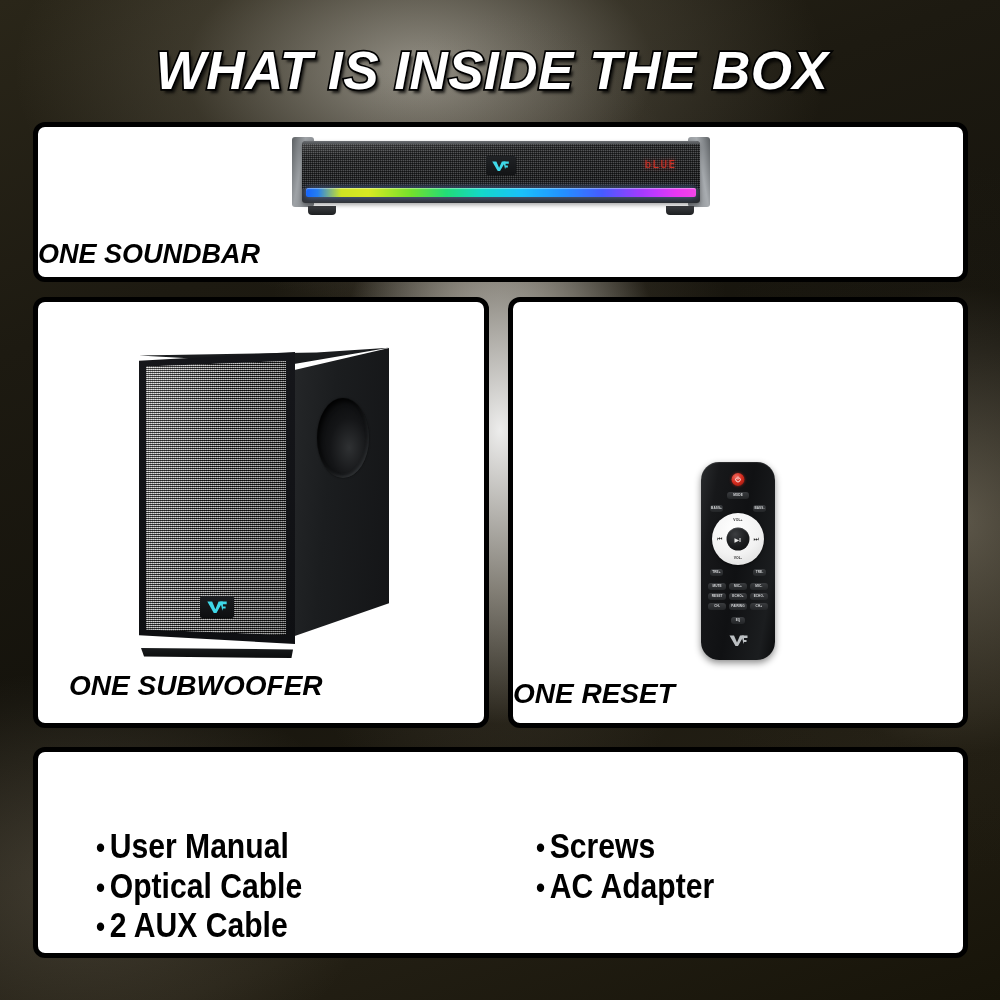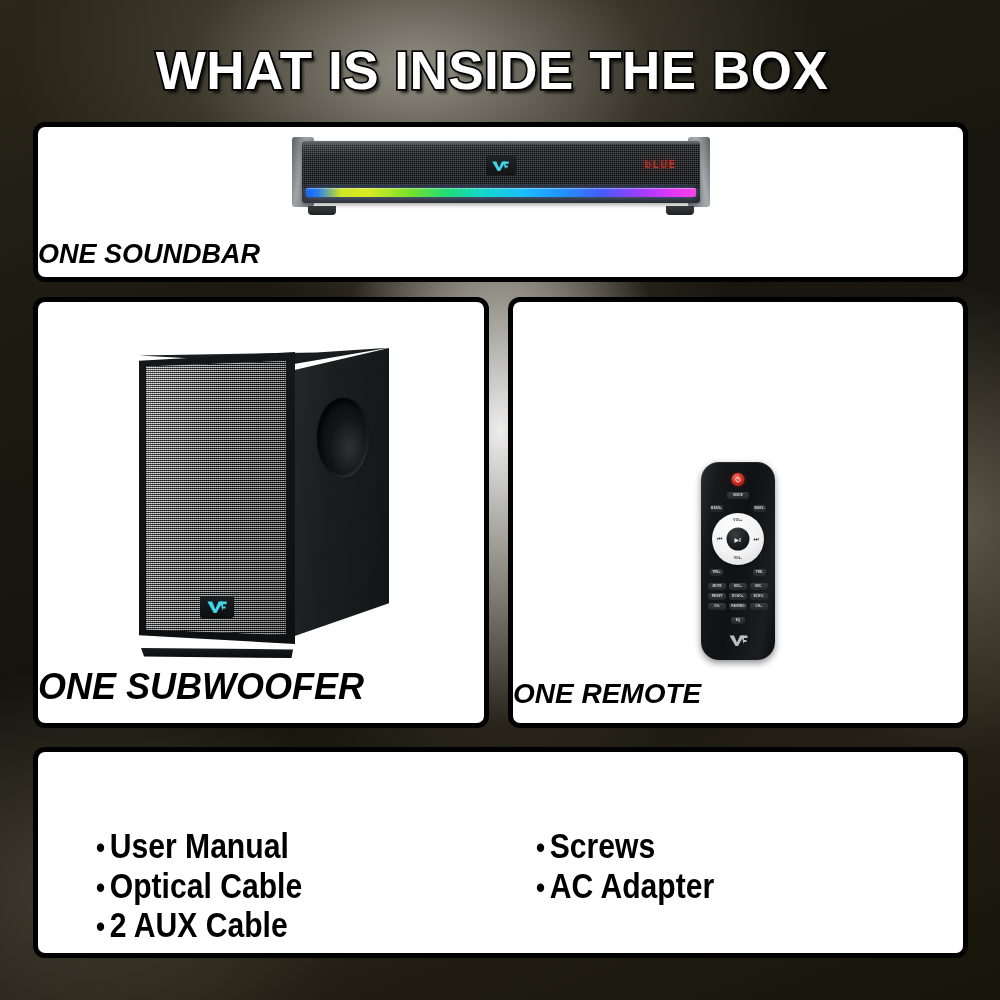--- a/index.html
+++ b/index.html
@@ -23,20 +23,21 @@
     overflow: hidden;
   }
 
   
   .title {
     position: absolute;
     top: 40px; left: 0; width: 984px;
     text-align: center;
     font-size: 53px;
     font-weight: bold;
+    font-style: italic;
     letter-spacing: 0.5px;
     color: #ffffff;
     -webkit-text-stroke: 3.4px #000000;
     paint-order: stroke fill;
     text-shadow: 3px 4px 3px rgba(0,0,0,0.75);
     white-space: nowrap;
   }
 
   
   .panel {
@@ -411,21 +412,21 @@
         </div>
         <div class="sw-badge">
           <svg viewBox="0 0 40 26" aria-hidden="true">
             <path d="M2 3 L11 3 L17 17 L23 3 L31 3 L19 24 L14 24 Z" fill="#3fd8e8"></path>
             <path d="M26 3 L38 3 L38 8 L31 8 L31 12 L36 12 L36 16 L31 16 L30 20 Z" fill="#3fd8e8"></path>
           </svg>
         </div>
       </div>
       <div class="sw-base"></div>
     </div>
-    <div class="caption" style="bottom:16px; font-size:36px;">ONE SUBWOOFER</div>
+    <div class="caption" style="bottom:22px; font-size:28px;margin-left:31px;">ONE SUBWOOFER</div>
   </div>
 
   <div class="panel" id="panel-remote">
     <div id="remote-art">
       <div class="rm-body"></div>
 
       <div class="rm-power">
         <svg viewBox="0 0 24 24" aria-hidden="true">
           <path d="M12 3 L12 11" stroke="#ffffff" stroke-width="3" stroke-linecap="round" fill="none"></path>
           <path d="M6.5 6.5 A8 8 0 1 0 17.5 6.5" stroke="#ffffff" stroke-width="3" fill="none" stroke-linecap="round"></path>
@@ -463,21 +464,21 @@
 
       <div class="rm-logo">
         <svg viewBox="0 0 40 26" aria-hidden="true">
           <path d="M2 3 L11 3 L17 17 L23 3 L31 3 L19 24 L14 24 Z" fill="#cfd3d6"></path>
           <path d="M26 3 L38 3 L38 8 L31 8 L31 12 L36 12 L36 16 L31 16 L30 20 Z" fill="#cfd3d6"></path>
         </svg>
       </div>
     </div>
 
     <div class="caption" style="bottom:14px; font-size:28px;">
-      <div>ONE REMOTE</div>
+      <div>ONE RESET</div>
     </div>
   </div>
 
   <div class="panel" id="panel-extras">
     <div class="extras-cols">
       <div class="extras-col left" id="extras-left">
           <div class="extras-item">
             <span class="bullet">•</span>
             <span>User Manual</span>
           </div>

